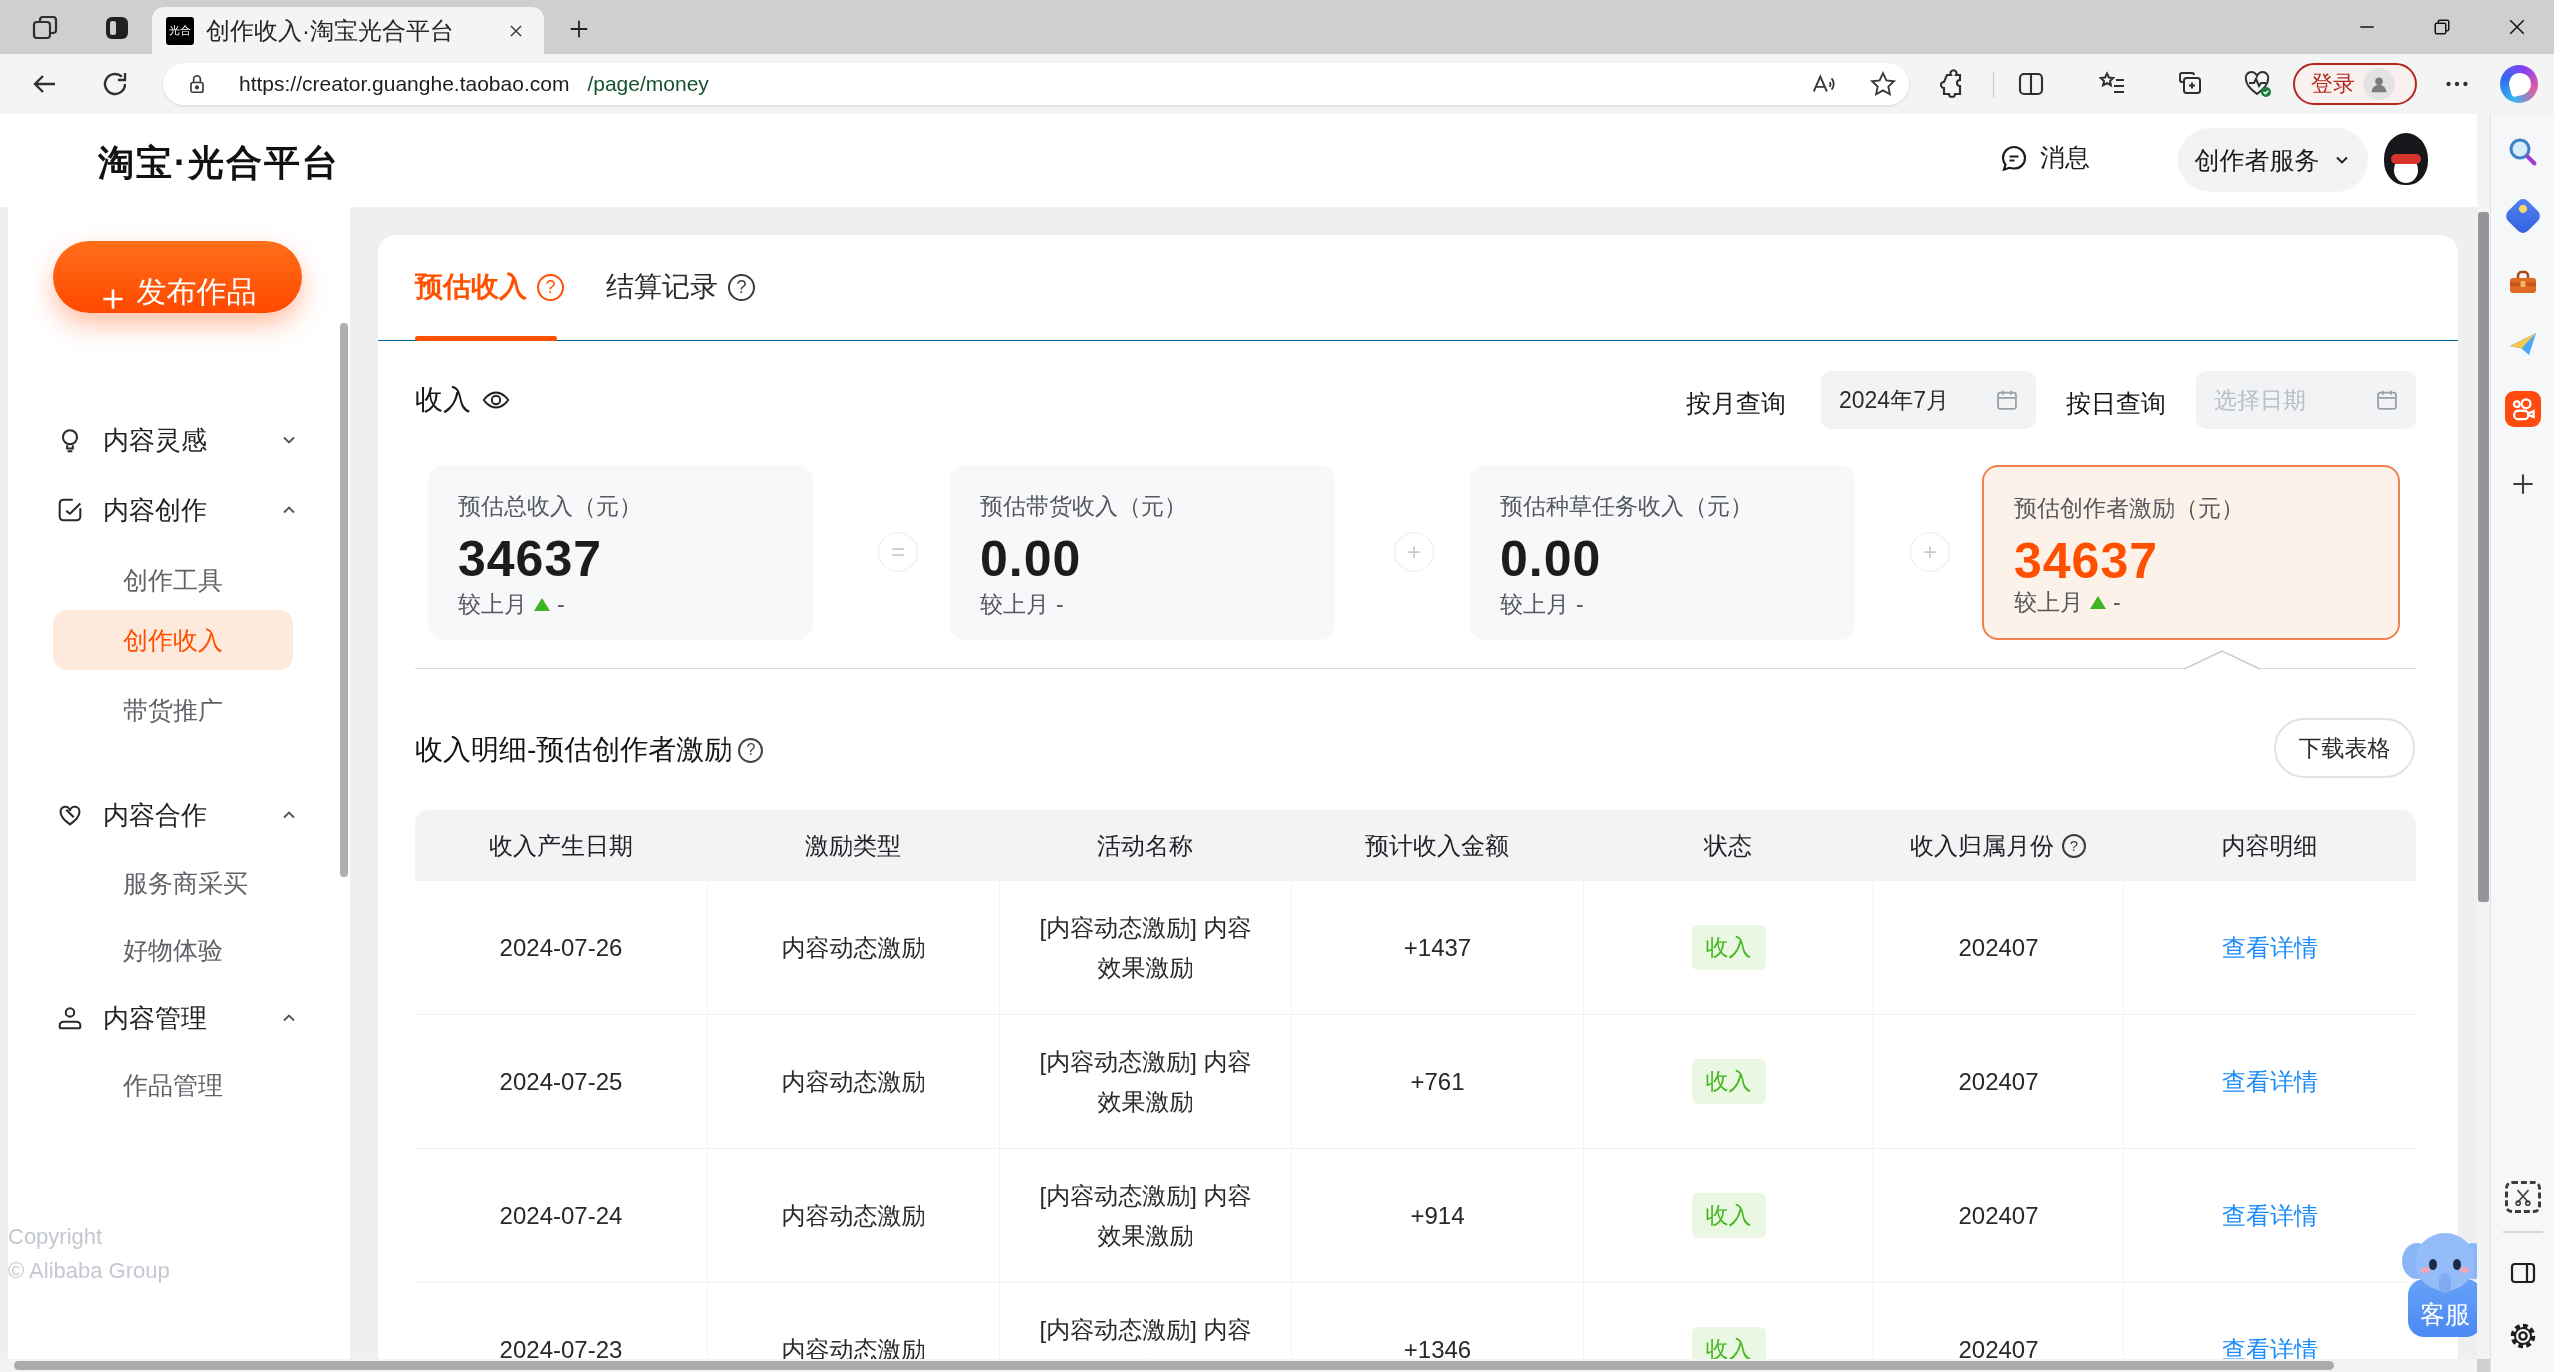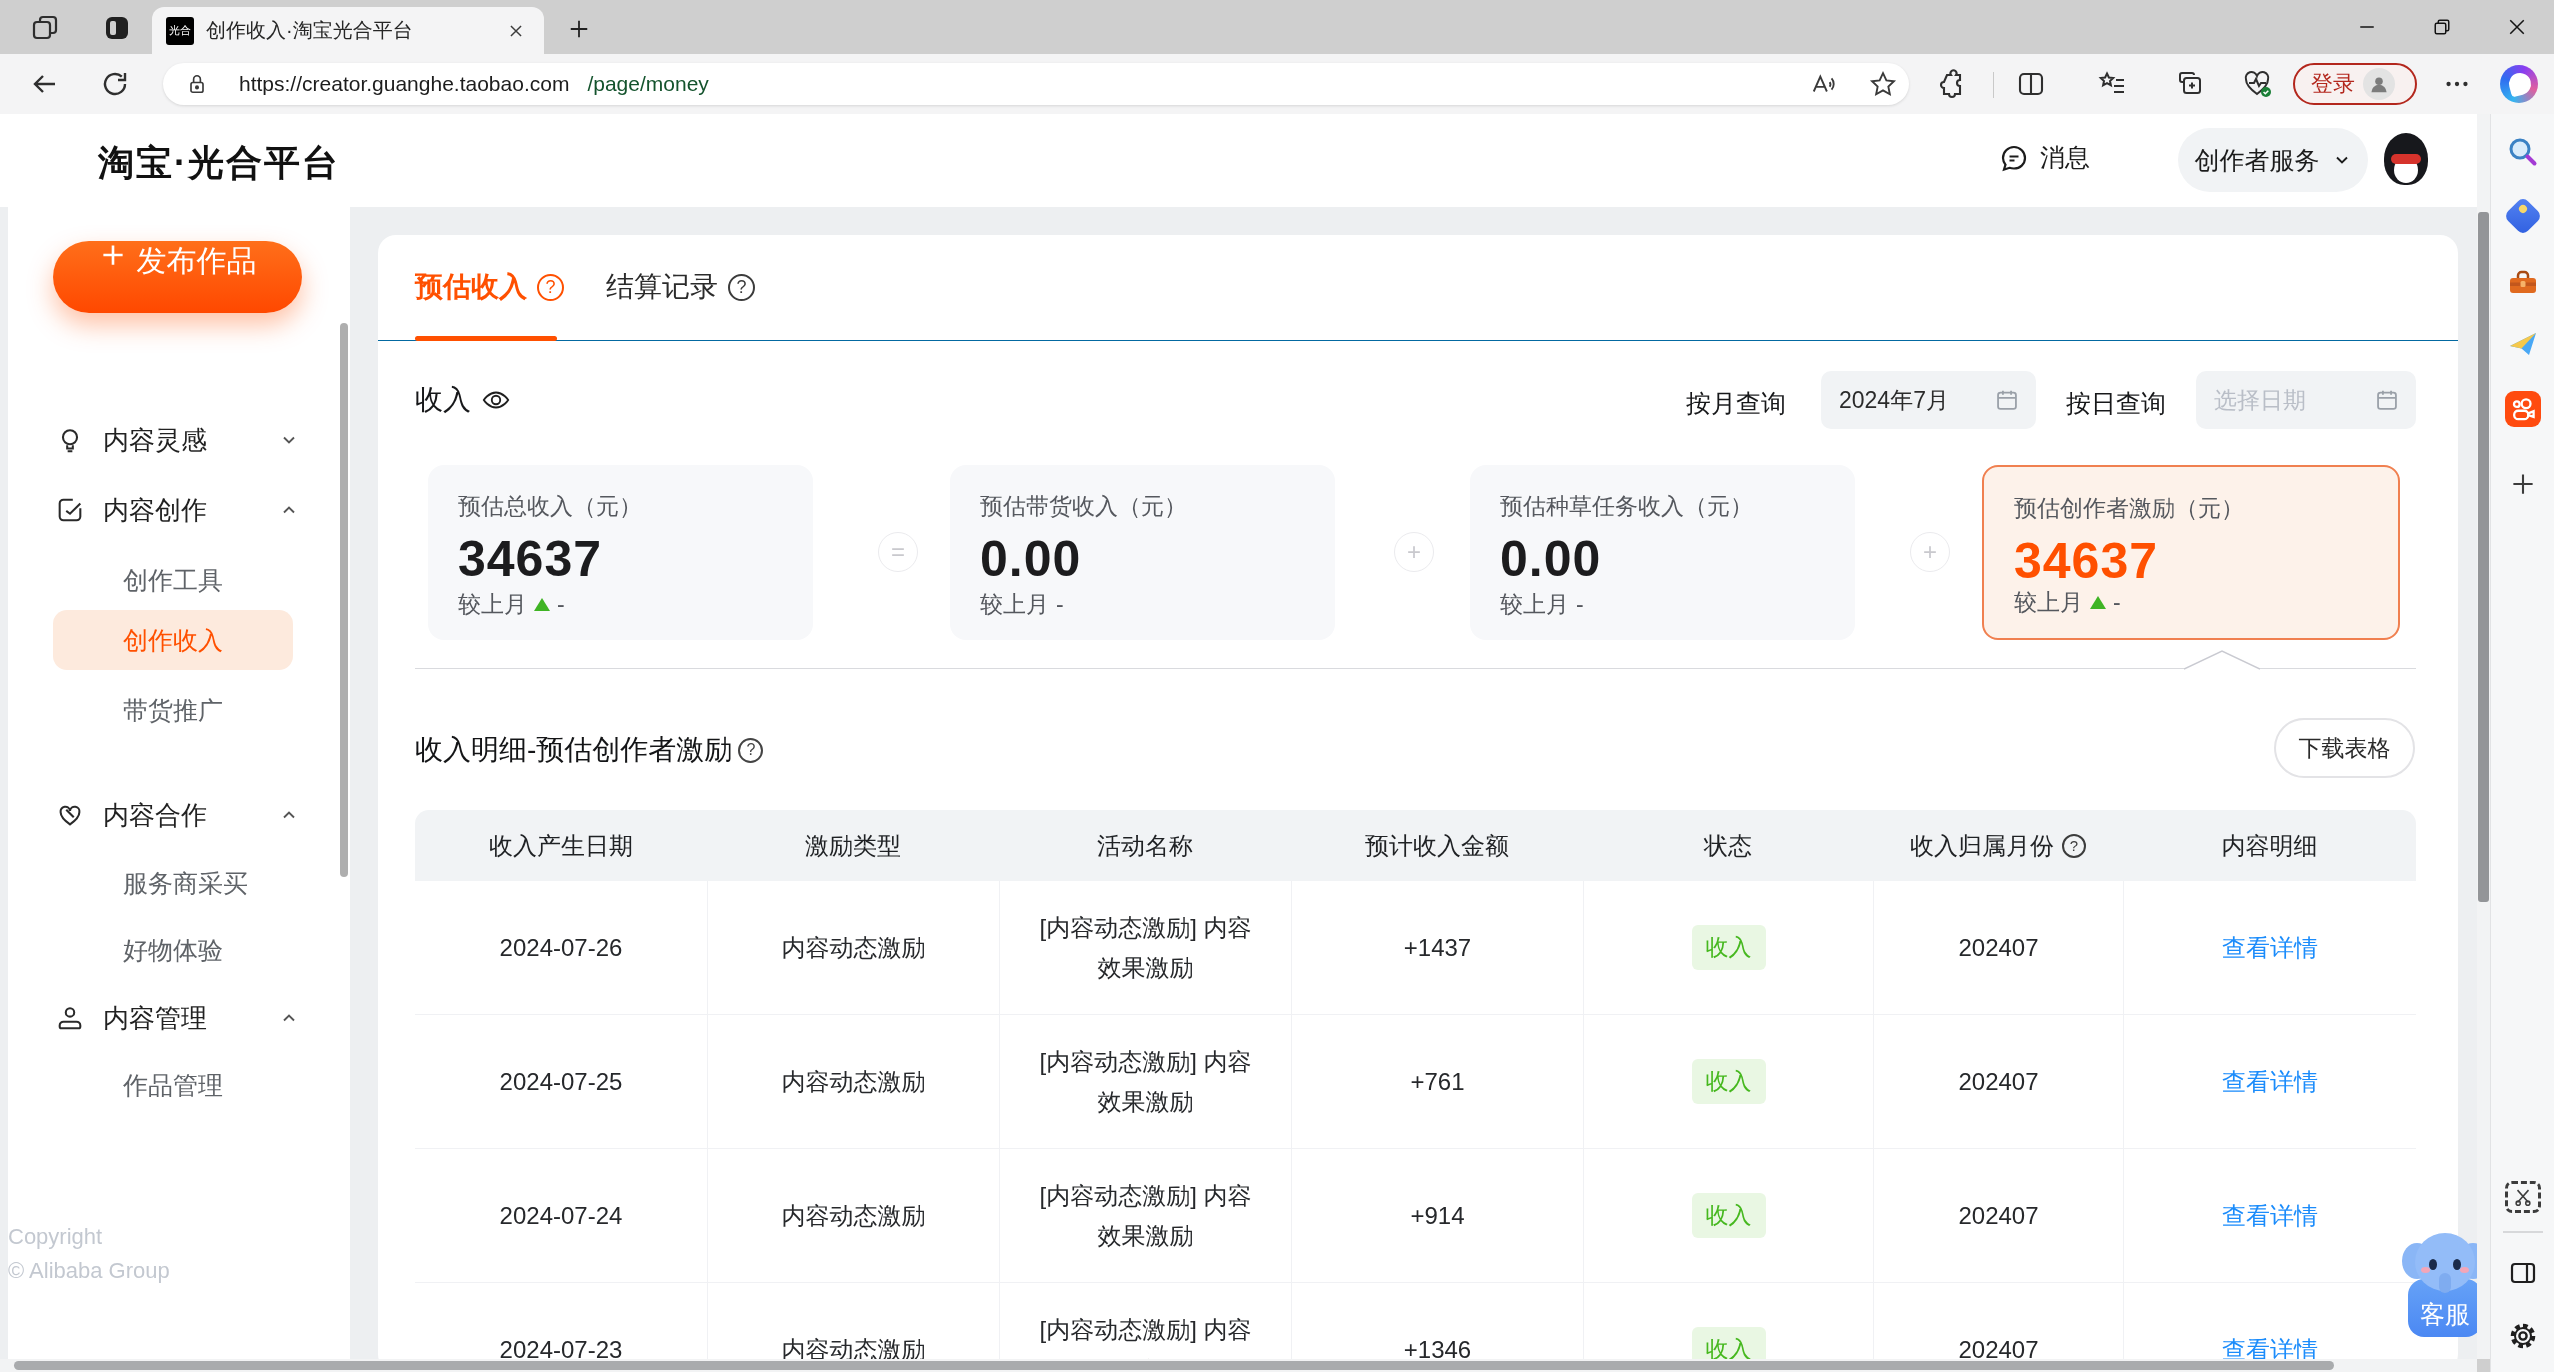--- a/index.html
+++ b/index.html
@@ -9,21 +9,21 @@
   .ico{display:flex;align-items:center;justify-content:center}
   svg{display:block}
 
   
   .titlebar{position:absolute;left:0;top:0;width:2554px;height:54px;background:#cfcfcf}
   .tb-btn{position:absolute;top:9px;width:38px;height:38px;color:#2e2e2e}
   .tab{position:absolute;left:152px;top:7px;width:392px;height:47px;background:#f4f4f5;
        border-radius:12px 12px 0 0;display:flex;align-items:center;gap:12px;padding:0 14px}
   .favicon{width:28px;height:28px;background:#000;color:#fff;font-size:11px;border-radius:3px;
        display:flex;align-items:center;justify-content:center;flex:none}
-  .tab-title{flex:1;font-size:20px;color:#262626;white-space:nowrap;overflow:hidden}
+  .tab-title{flex:1;font-size:24px;color:#262626;white-space:nowrap;overflow:hidden}
   .tab-close{width:28px;height:28px;color:#3c3c3c}
   .newtab{position:absolute;left:563px;top:13px;width:32px;height:32px;color:#222}
   .win-controls{position:absolute;right:0;top:0;height:54px;display:flex}
   .win-btn{width:75px;height:54px;display:flex;align-items:center;justify-content:center;color:#141414}
 
   
   .toolbar{position:absolute;left:0;top:54px;width:2554px;height:60px;background:#f4f4f5}
   .tbi{position:absolute;top:12px;width:38px;height:36px;color:#2f2f2f}
   .urlbar{position:absolute;left:163px;top:9px;width:1746px;height:42px;background:#fff;border-radius:21px;
       box-shadow:0 1px 3px rgba(0,0,0,.12);display:flex;align-items:center;gap:26px;padding:0 10px 0 18px}
@@ -49,21 +49,21 @@
   .pg-belly{position:absolute;left:16px;top:26px;width:24px;height:26px;background:#fff;border-radius:50%}
   .pg-scarf{position:absolute;left:13px;top:23px;width:30px;height:10px;background:#d6332c;border-radius:5px}
 
   
   .content{position:absolute;left:0;top:207px;width:2477px;height:1165px;background:#edeff1}
 
   
   .sidebar{position:absolute;left:8px;top:0;width:342px;height:1165px;background:#fff}
   .publish-btn{position:absolute;left:45px;top:34px;width:249px;height:72px;border-radius:36px;color:#fff;
       background:linear-gradient(180deg,#ff6f1a,#ff4800);box-shadow:0 12px 26px rgba(255,80,0,.35);
-      display:flex;align-items:flex-start;justify-content:center;gap:10px;font-size:30px}
+      display:flex;align-items:flex-end;justify-content:center;gap:10px;font-size:30px}
   .nav-item{position:absolute;left:0;width:342px;height:60px;display:flex;align-items:center;gap:18px;
       padding-left:47px;font-size:26px;color:#222;cursor:default}
   .nav-item .nico{width:30px;height:30px;color:#2a2a2a;flex:none}
   .chev{position:absolute;right:50px;width:22px;height:22px;color:#555}
   .nav-sub{position:absolute;left:0;width:342px;height:60px;display:flex;align-items:center;
       padding-left:115px;font-size:25px;color:#5f6368}
   .nav-active{left:45px;width:240px;border-radius:14px;background:#fdeadd;color:#ff5000;padding-left:70px}
   .sb-scroll{position:absolute;left:332px;top:116px;width:8px;height:554px;background:#9a9a9a;border-radius:4px;opacity:.8}
   .sb-footline{position:absolute;left:0;top:890px;width:342px;height:6px;box-shadow:0 -5px 8px -5px rgba(0,0,0,.12)}
   .copyright{position:absolute;left:0;top:1013px;width:342px;font-size:22px;line-height:34px;color:#c3c8d0}

